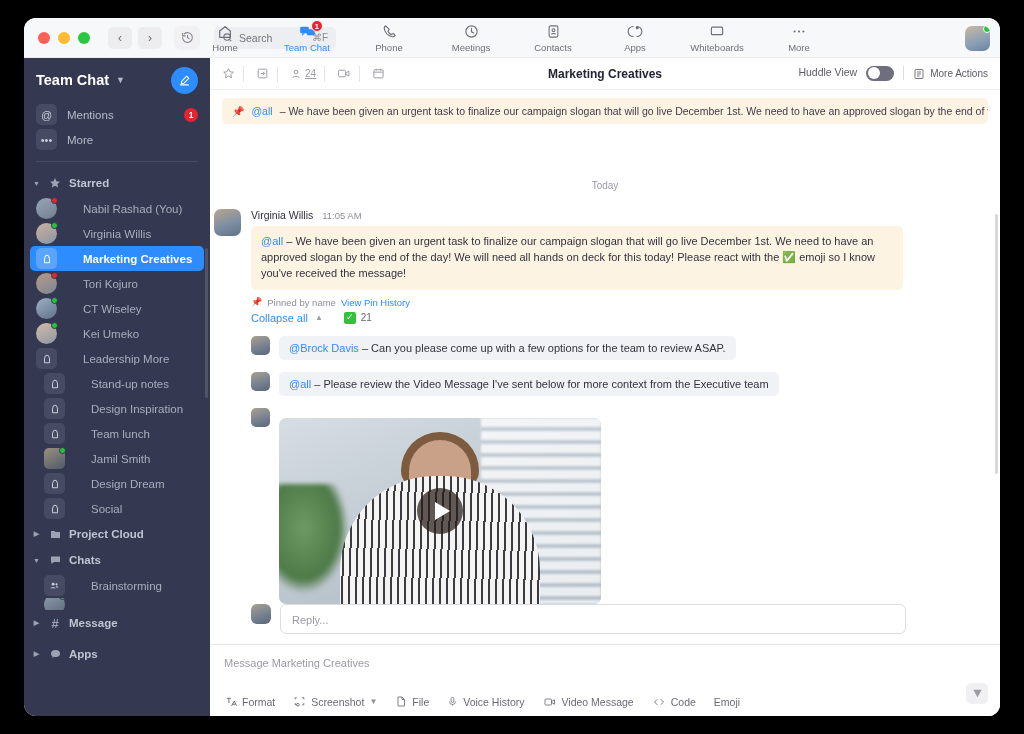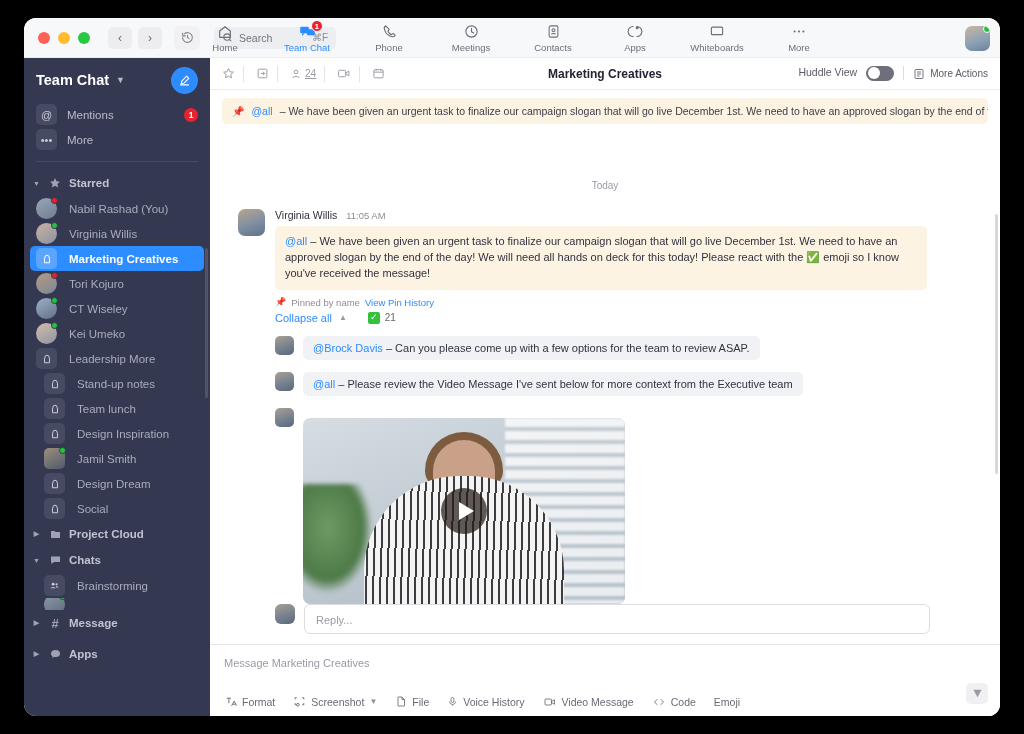--- a/index.html
+++ b/index.html
@@ -141,21 +141,21 @@
   .sb-group {
     height: 26px; display: flex; align-items: center;
     padding: 0 8px; gap: 6px;
     font-size: 11.5px; color: #c0c3d1; font-weight: bold;
   }
   .sb-group .tw { width: 9px; color: #9ea2b4; font-size: 7px; text-align: center; }
   .sb-group .gi { width: 16px; display:flex; align-items:center; justify-content:center; color: #9ea2b4; }
 
   .sb-item {
     height: 25px; display: flex; align-items: center;
-    margin: 0 6px; padding: 0 6px; gap: 12px;
+    margin: 0 6px; padding: 0 6px; gap: 26px;
     font-size: 11.5px; color: #a9adbe; border-radius: 5px;
     position: relative;
   }
   .sb-item.sel { background: #2d8cff; color: #fff; font-weight: bold; }
   .sb-item .lockic {
     width: 21px; height: 21px; border-radius: 5px;
     background: #464a63; display: flex; align-items: center; justify-content: center;
     flex: none;
   }
   .sb-item.sel .lockic { background: rgba(255,255,255,.22); }
@@ -208,21 +208,21 @@
     background: #fdf3e3; border-radius: 5px;
     height: 26px; display: flex; align-items: center;
     padding: 0 10px; gap: 7px;
     font-size: 10.5px; color: #3d3d48;
     white-space: nowrap; overflow: hidden;
   }
   .pinned .pin { color: #f5a623; font-size: 10px; }
   .mention { color: #2d8cff; }
 
   
-  .msgs { flex: 1; overflow: hidden; position: relative; padding: 0 28px; }
+  .msgs { flex: 1; overflow: hidden; position: relative; padding: 0 4px; }
   .daydiv { text-align: center; font-size: 10px; color: #9a9aa6; margin-top: 56px; }
 
   .msgrow { display: flex; gap: 10px; margin-top: 18px; }
   .avatar40 {
     width: 27px; height: 27px; border-radius: 7px; flex: none;
     background: linear-gradient(160deg,#b9a58e 0%,#7e8fa3 55%,#5f7185 100%);
     overflow: hidden;
   }
   .msgbody { flex: 1; min-width: 0; }
   .msgmeta { font-size: 10.5px; color: #3c3c48; margin-bottom: 5px; }
@@ -547,29 +547,29 @@
             </svg>
         </span>
         <span>Stand-up notes</span>
       </div>
       <div class="sb-item indent">
         <span class="lockic">
           <svg width="10" height="10" viewBox="0 0 24 24" fill="none" stroke="#c9ccd9" stroke-width="2.4">
               <path d="M7 10V8a5 5 0 0 1 10 0v2h1v11H6V10z"></path>
             </svg>
         </span>
-        <span>Team lunch</span>
+        <span>Design Inspiration</span>
       </div>
       <div class="sb-item indent">
         <span class="lockic">
           <svg width="10" height="10" viewBox="0 0 24 24" fill="none" stroke="#c9ccd9" stroke-width="2.4">
               <path d="M7 10V8a5 5 0 0 1 10 0v2h1v11H6V10z"></path>
             </svg>
         </span>
-        <span>Design Inspiration</span>
+        <span>Team lunch</span>
       </div>
       <div class="sb-item indent">
         <span class="av" style="border-radius:5px;background:linear-gradient(150deg,#9b8f80,#4f5a68)">
             <span class="p sq"></span>
           </span>
         <span>Jamil Smith</span>
       </div>
       <div class="sb-item indent">
         <span class="lockic">
           <svg width="10" height="10" viewBox="0 0 24 24" fill="none" stroke="#c9ccd9" stroke-width="2.4">

